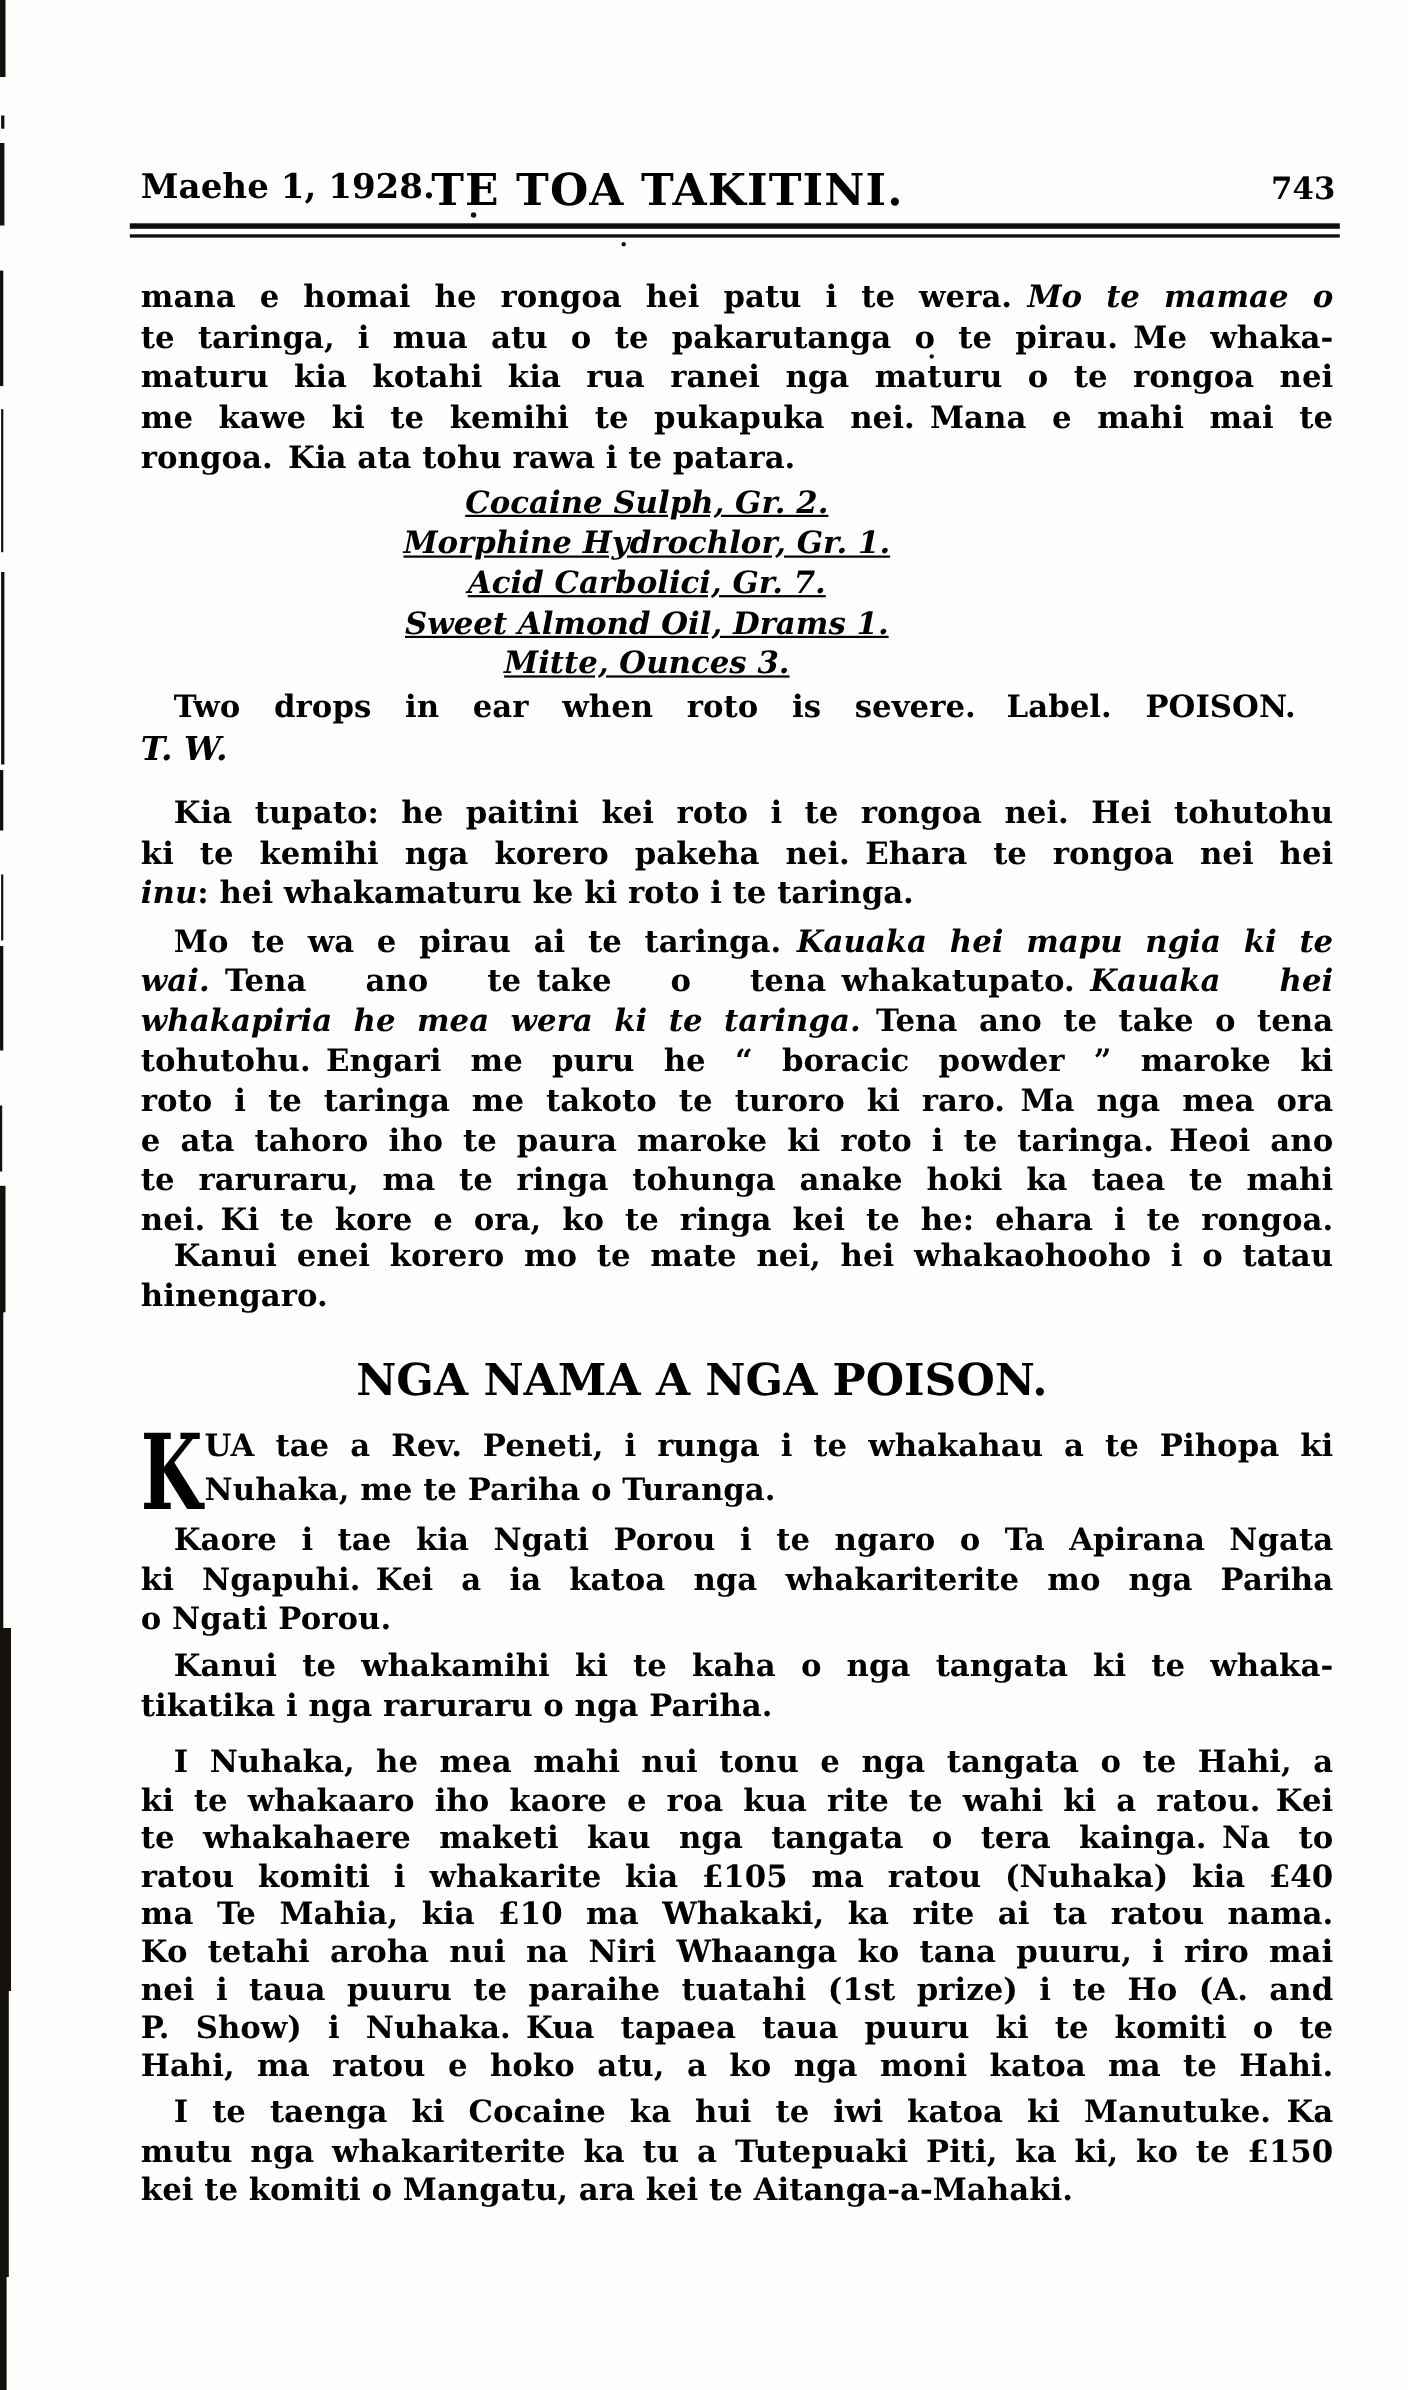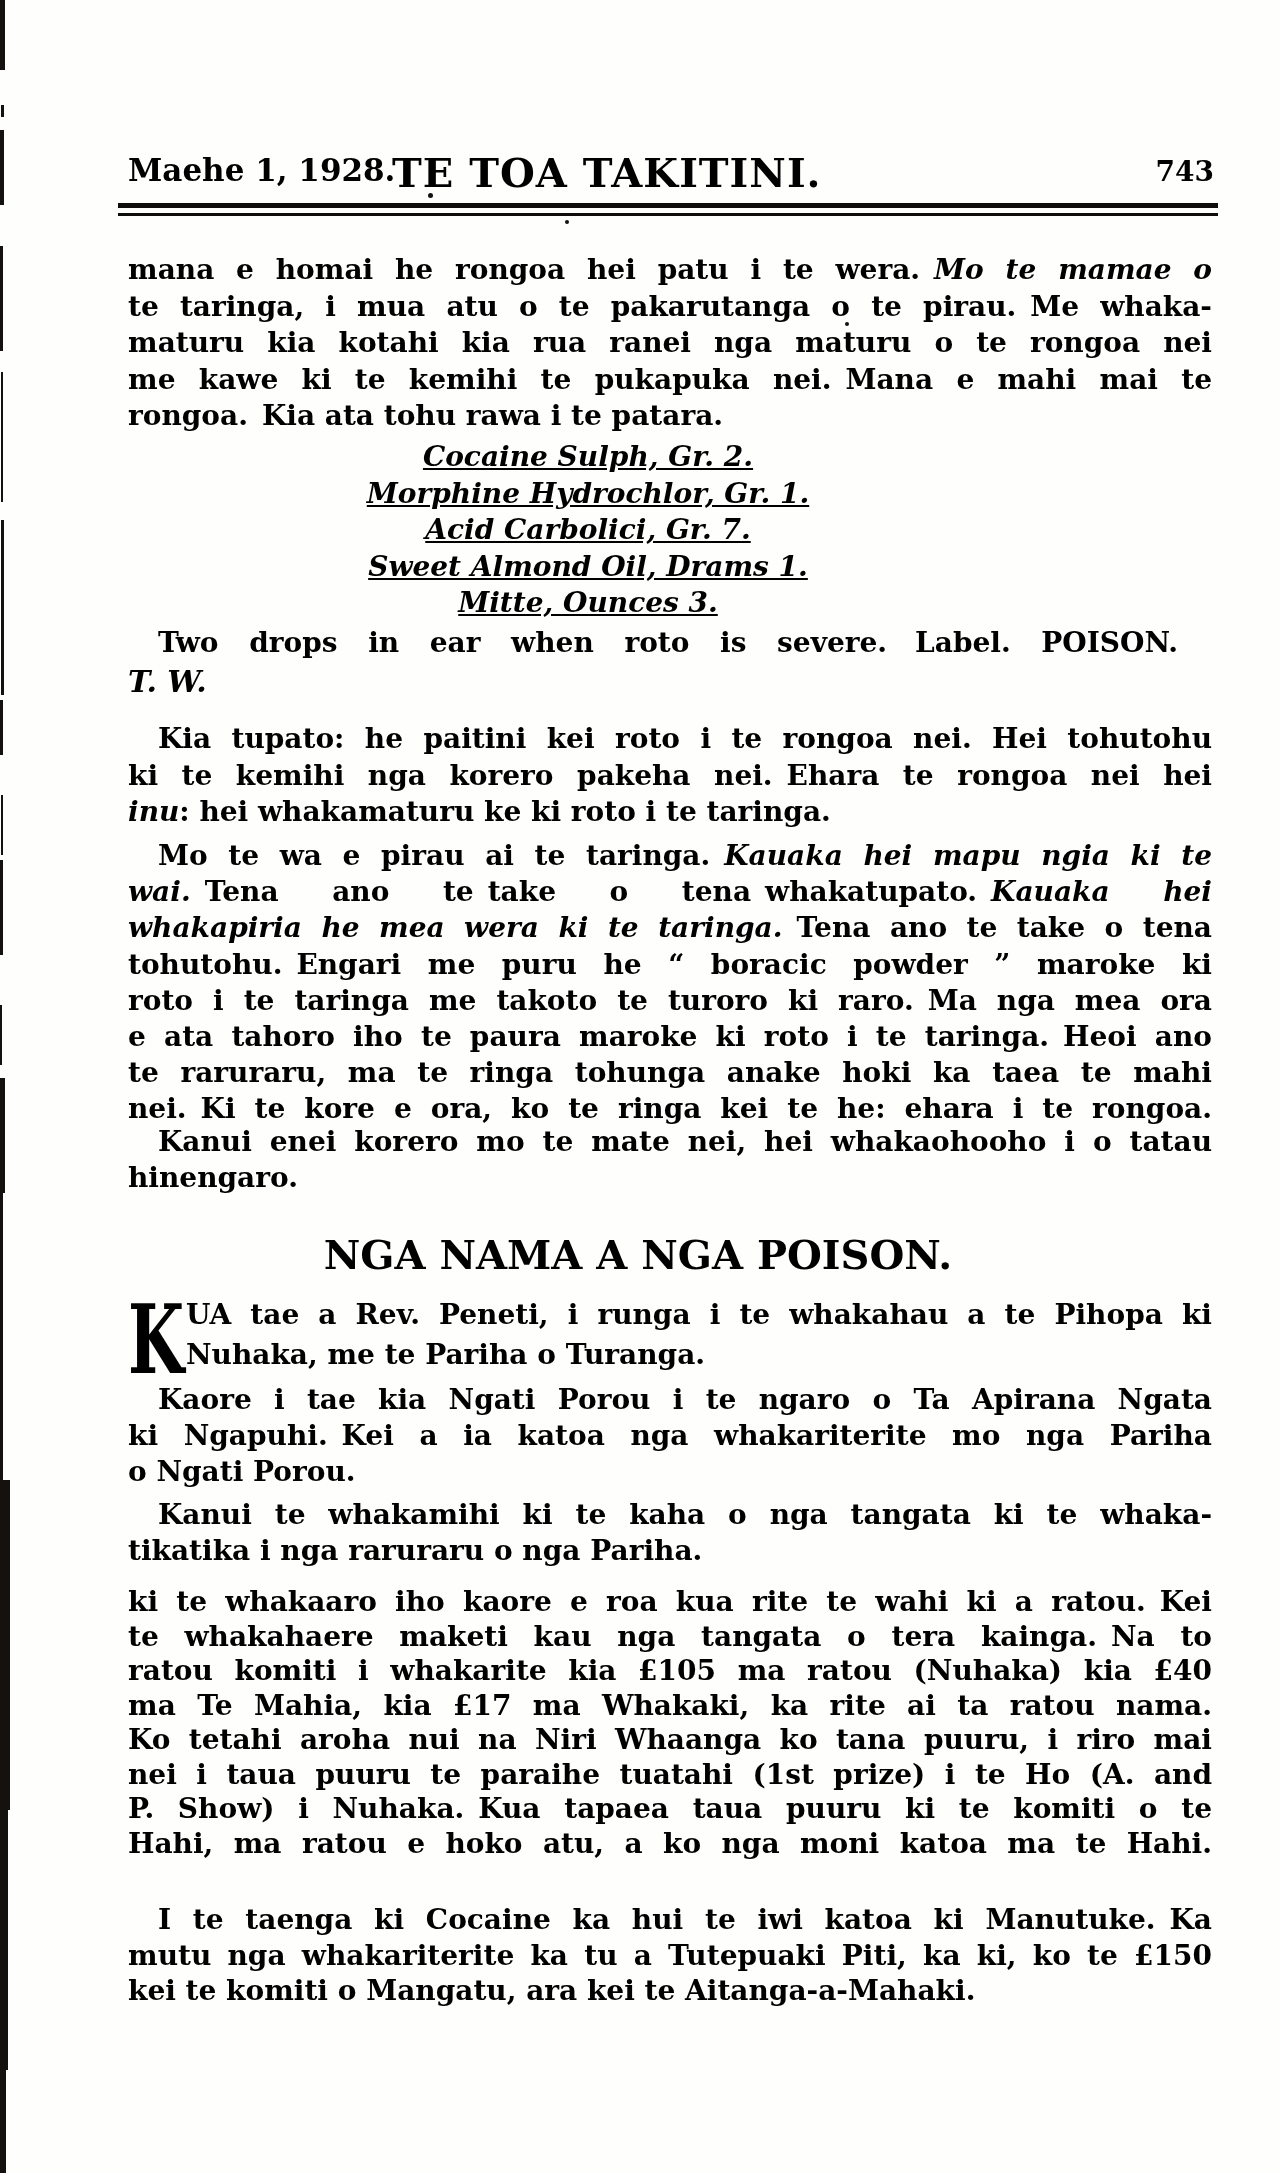--- a/index.html
+++ b/index.html
@@ -104,24 +104,25 @@
   <div class="col" id="p6">
       <div class="tline just ind">Kaore i tae kia Ngati Porou i te ngaro o Ta Apirana Ngata</div>
       <div class="tline just">ki Ngapuhi. Kei a ia katoa nga whakariterite mo nga Pariha</div>
       <div class="tline left">o Ngati Porou.</div>
     </div>
   <div class="col" id="p7">
       <div class="tline just ind">Kanui te whakamihi ki te kaha o nga tangata ki te whaka-</div>
       <div class="tline left">tikatika i nga raruraru o nga Pariha.</div>
     </div>
   <div class="col" id="p8">
+      <div class="tline just ind">I Nuhaka, he mea mahi nui tonu e nga tangata o te Hahi, a</div>
       <div class="tline just">ki te whakaaro iho kaore e roa kua rite te wahi ki a ratou. Kei</div>
       <div class="tline just">te whakahaere maketi kau nga tangata o tera kainga. Na to</div>
       <div class="tline just">ratou komiti i whakarite kia £105 ma ratou (Nuhaka) kia £40</div>
-      <div class="tline just">ma Te Mahia, kia £17 ma Whakaki, ka rite ai ta ratou nama.</div>
+      <div class="tline just">ma Te Mahia, kia £10 ma Whakaki, ka rite ai ta ratou nama.</div>
       <div class="tline just">Ko tetahi aroha nui na Niri Whaanga ko tana puuru, i riro mai</div>
       <div class="tline just">nei i taua puuru te paraihe tuatahi (1st prize) i te Ho (A. and</div>
       <div class="tline just">P. Show) i Nuhaka. Kua tapaea taua puuru ki te komiti o te</div>
       <div class="tline just">Hahi, ma ratou e hoko atu, a ko nga moni katoa ma te Hahi.</div>
     </div>
   <div class="col" id="p9">
       <div class="tline just ind">I te taenga ki Cocaine ka hui te iwi katoa ki Manutuke. Ka</div>
       <div class="tline just">mutu nga whakariterite ka tu a Tutepuaki Piti, ka ki, ko te £150</div>
       <div class="tline left">kei te komiti o Mangatu, ara kei te Aitanga-a-Mahaki.</div>
     </div>

